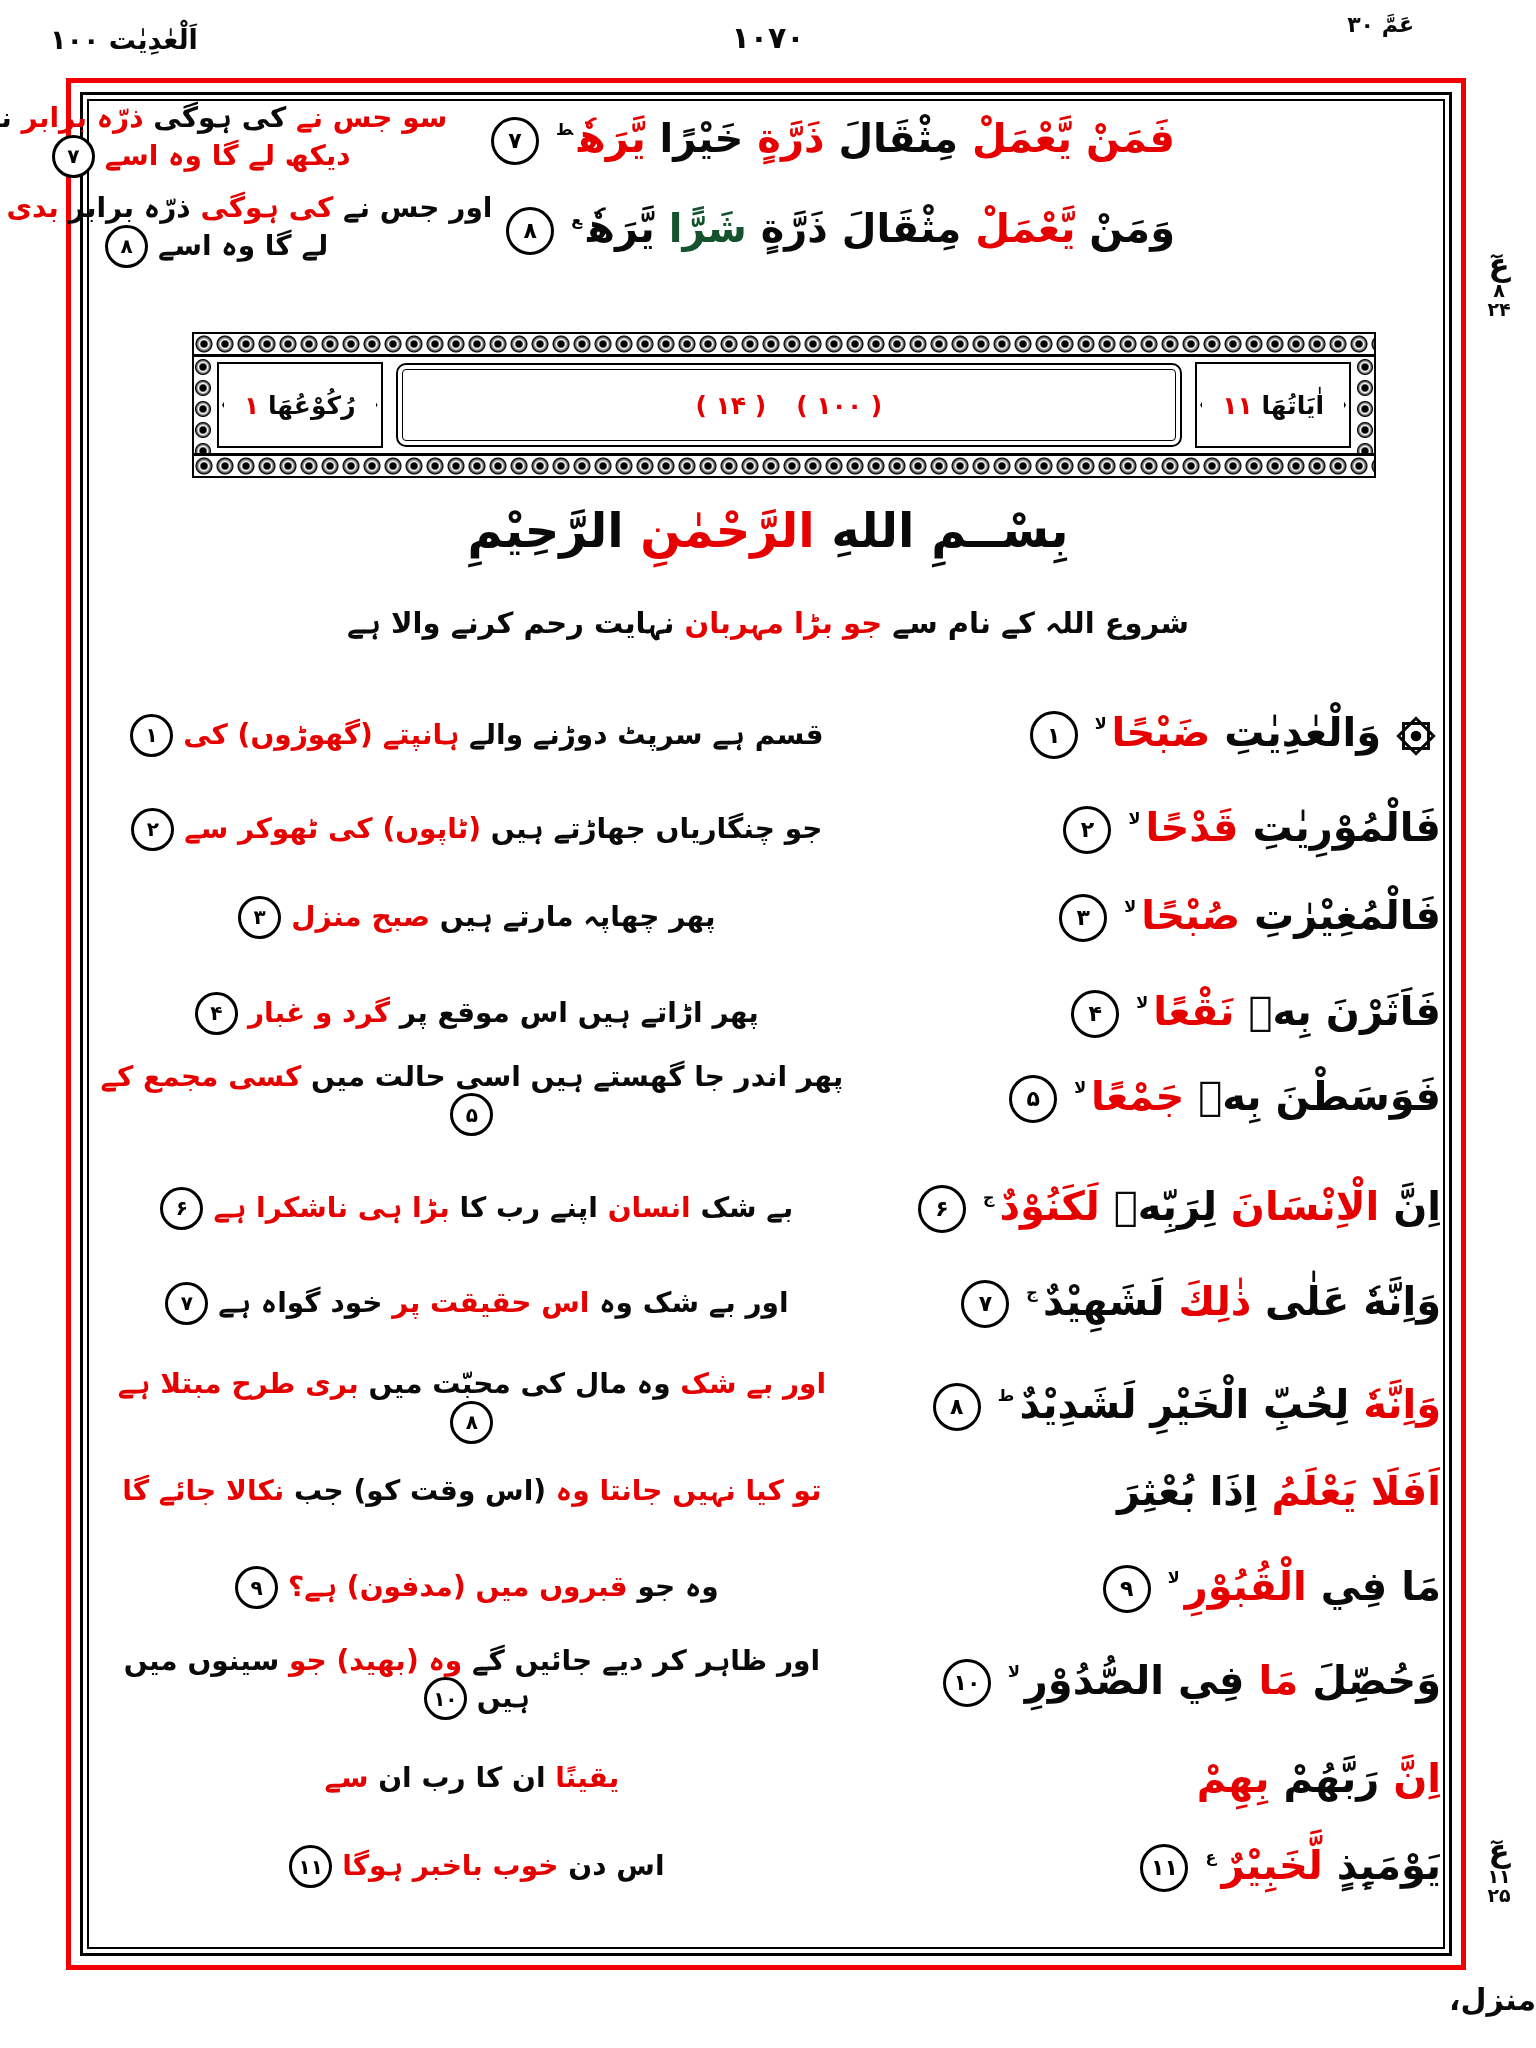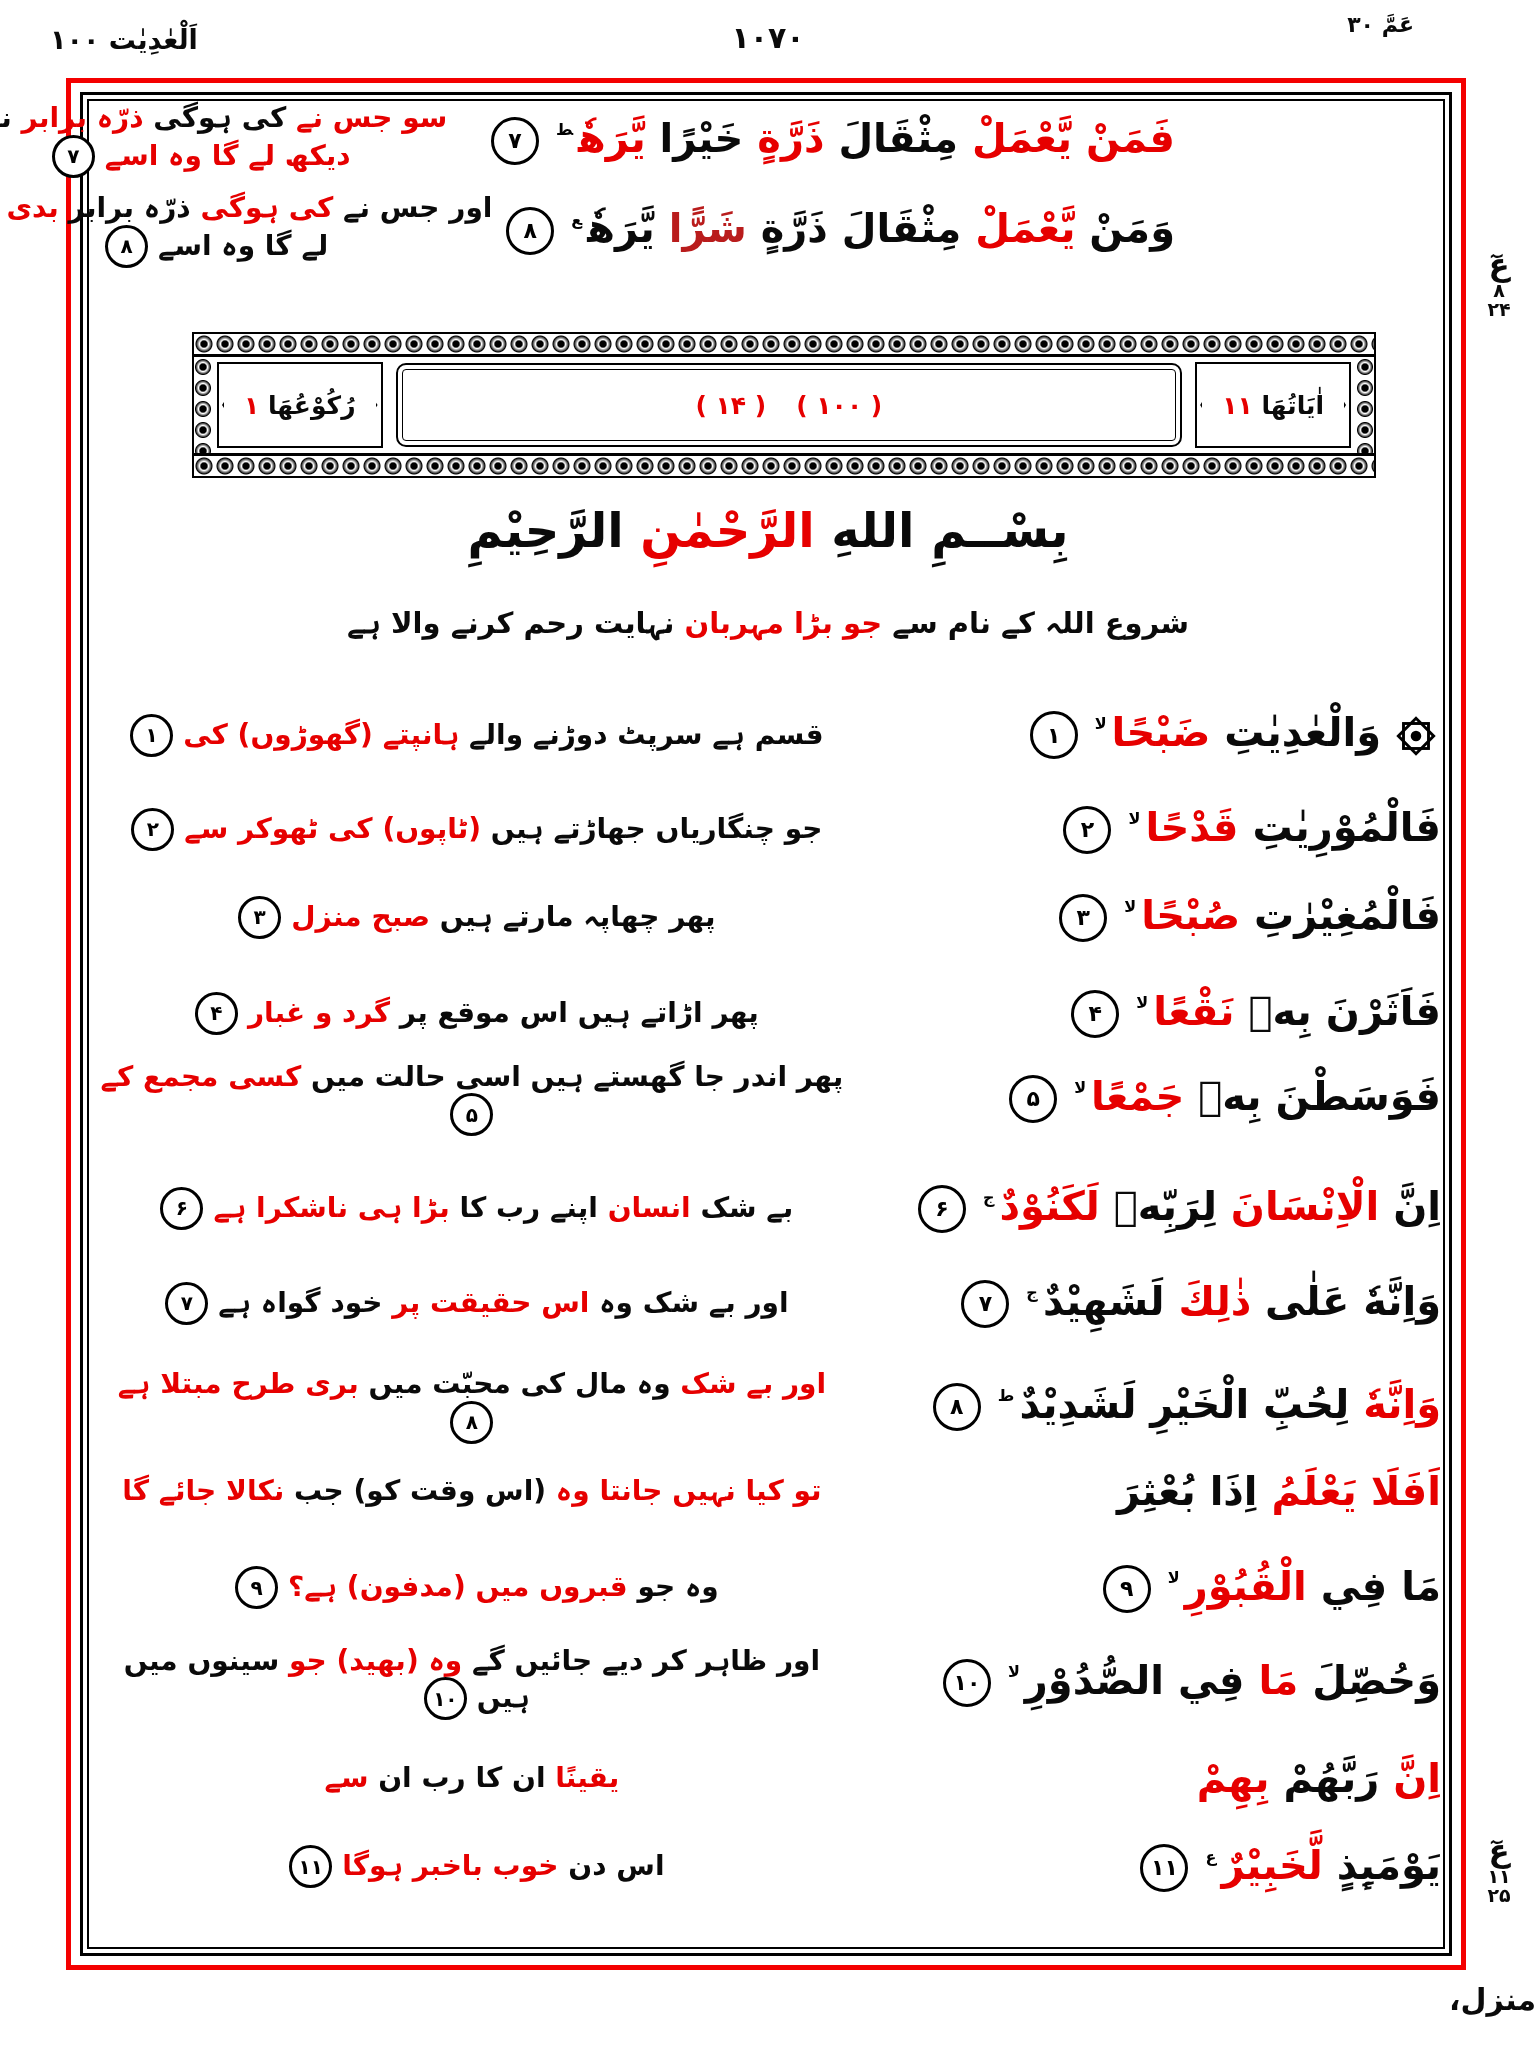--- a/index.html
+++ b/index.html
@@ -100,21 +100,21 @@
 
   <div class="bsm bsm-ar" id="bsm-ar"><span style="color: rgb(10, 10, 10);">بِسْــمِ اللهِ </span><span style="color: rgb(230, 0, 0);">الرَّحْمٰنِ </span><span style="color: rgb(10, 10, 10);">الرَّحِيْمِ</span></div>
   <div class="bsm bsm-ur" id="bsm-ur"><span style="color: rgb(10, 10, 10);">شروع اللہ کے نام سے </span><span style="color: rgb(230, 0, 0);">جو بڑا مہربان </span><span style="color: rgb(10, 10, 10);">نہایت رحم کرنے والا ہے</span></div>
 
   <div id="rows">
       <div class="row row-prev" style="top: 92px; height: 95px;">
         <div class="cell-ar"><span style="color: rgb(230, 0, 0);">فَمَنْ يَّعْمَلْ </span><span style="color: rgb(10, 10, 10);">مِثْقَالَ </span><span style="color: rgb(230, 0, 0);">ذَرَّةٍ </span><span style="color: rgb(10, 10, 10);">خَيْرًا </span><span style="color: rgb(230, 0, 0);">يَّرَهٗ</span><span class="smark">ط</span><span class="anum">۷</span></div>
         <div class="cell-ur"><span style="color: rgb(230, 0, 0);">سو جس نے </span><span style="color: rgb(10, 10, 10);">کی ہوگی </span><span style="color: rgb(230, 0, 0);">ذرّہ برابر </span><span style="color: rgb(10, 10, 10);">نیکی </span><span style="color: rgb(230, 0, 0);">دیکھ لے گا وہ اسے</span><span class="unum">۷</span></div>
       </div>
       <div class="row row-prev" style="top: 182px; height: 95px;">
-        <div class="cell-ar"><span style="color: rgb(10, 10, 10);">وَمَنْ </span><span style="color: rgb(230, 0, 0);">يَّعْمَلْ </span><span style="color: rgb(10, 10, 10);">مِثْقَالَ ذَرَّةٍ </span><span style="color: #b91c1c;">شَرًّا </span><span style="color: rgb(10, 10, 10);">يَّرَهٗ</span><span class="smark">ع</span><span class="anum">۸</span></div>
+        <div class="cell-ar"><span style="color: rgb(10, 10, 10);">وَمَنْ </span><span style="color: rgb(230, 0, 0);">يَّعْمَلْ </span><span style="color: rgb(10, 10, 10);">مِثْقَالَ ذَرَّةٍ </span><span style="color: #14532d;">شَرًّا </span><span style="color: rgb(10, 10, 10);">يَّرَهٗ</span><span class="smark">ع</span><span class="anum">۸</span></div>
         <div class="cell-ur"><span style="color: rgb(10, 10, 10);">اور جس نے </span><span style="color: rgb(230, 0, 0);">کی ہوگی </span><span style="color: rgb(10, 10, 10);">ذرّہ برابر </span><span style="color: rgb(230, 0, 0);">بدی </span><span style="color: rgb(10, 10, 10);">دیکھ لے گا وہ اسے</span><span class="unum">۸</span></div>
       </div>
       <div class="row" style="top: 695px; height: 80px;">
         <div class="cell-ar"><span class="rub"><svg width="50" height="50" viewBox="0 0 52 52" style="vertical-align:middle">
               <g fill="none" stroke="#000" stroke-width="3">
                 <rect x="13" y="13" width="26" height="26"></rect>
                 <rect x="13" y="13" width="26" height="26" transform="rotate(45 26 26)"></rect>
               </g>
               <circle cx="26" cy="26" r="5.5" fill="#000"></circle>
             </svg></span><span style="color: rgb(10, 10, 10);">وَالْعٰدِيٰتِ </span><span style="color: rgb(230, 0, 0);">ضَبْحًا</span><span class="smark">لا</span><span class="anum">۱</span></div>

